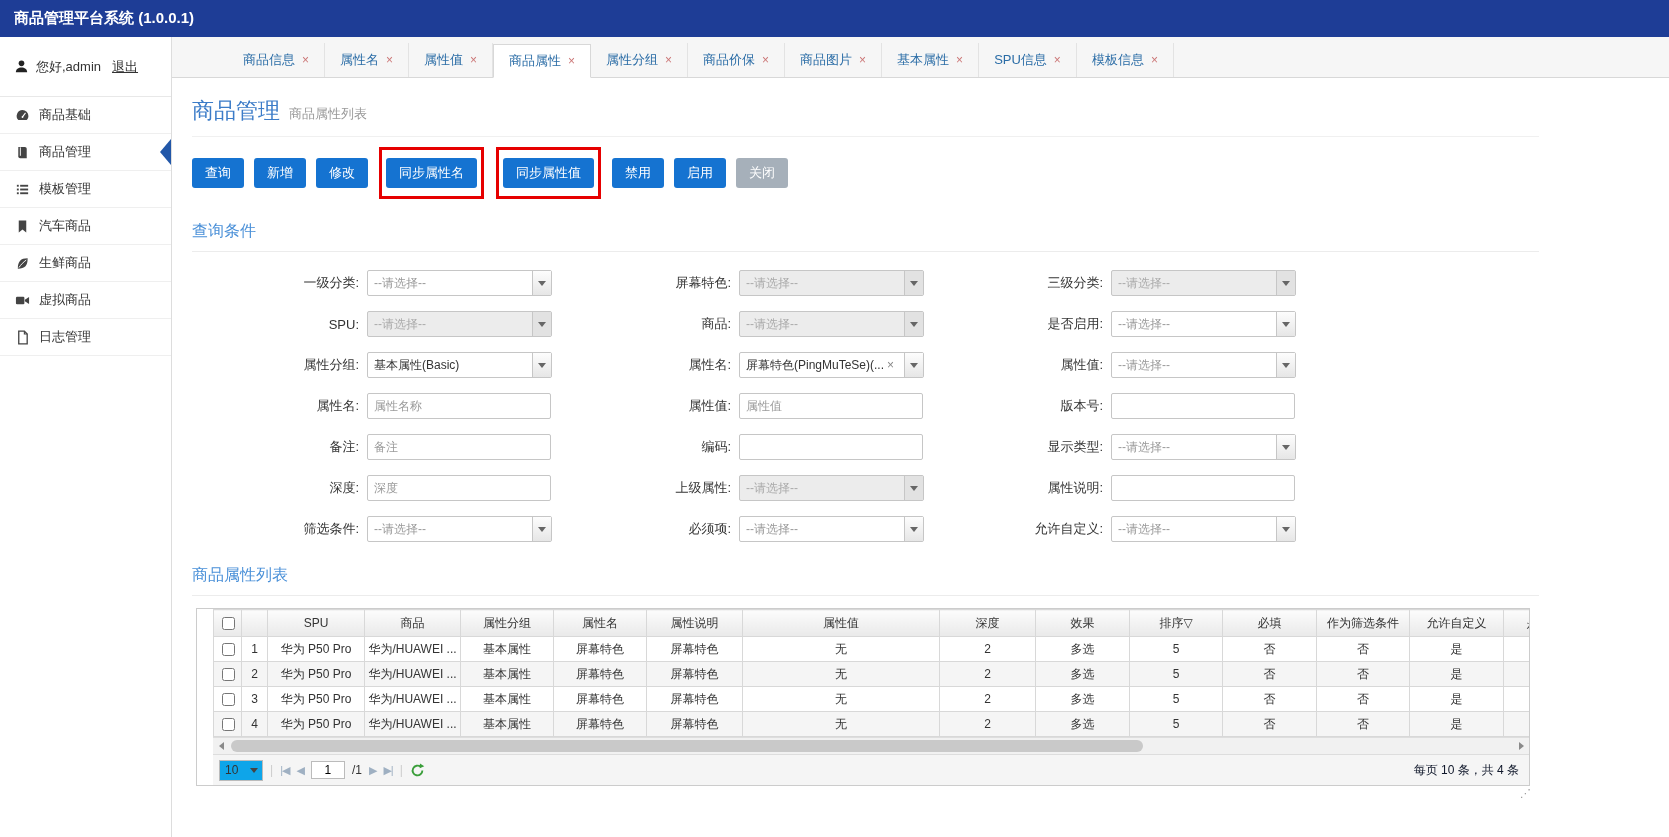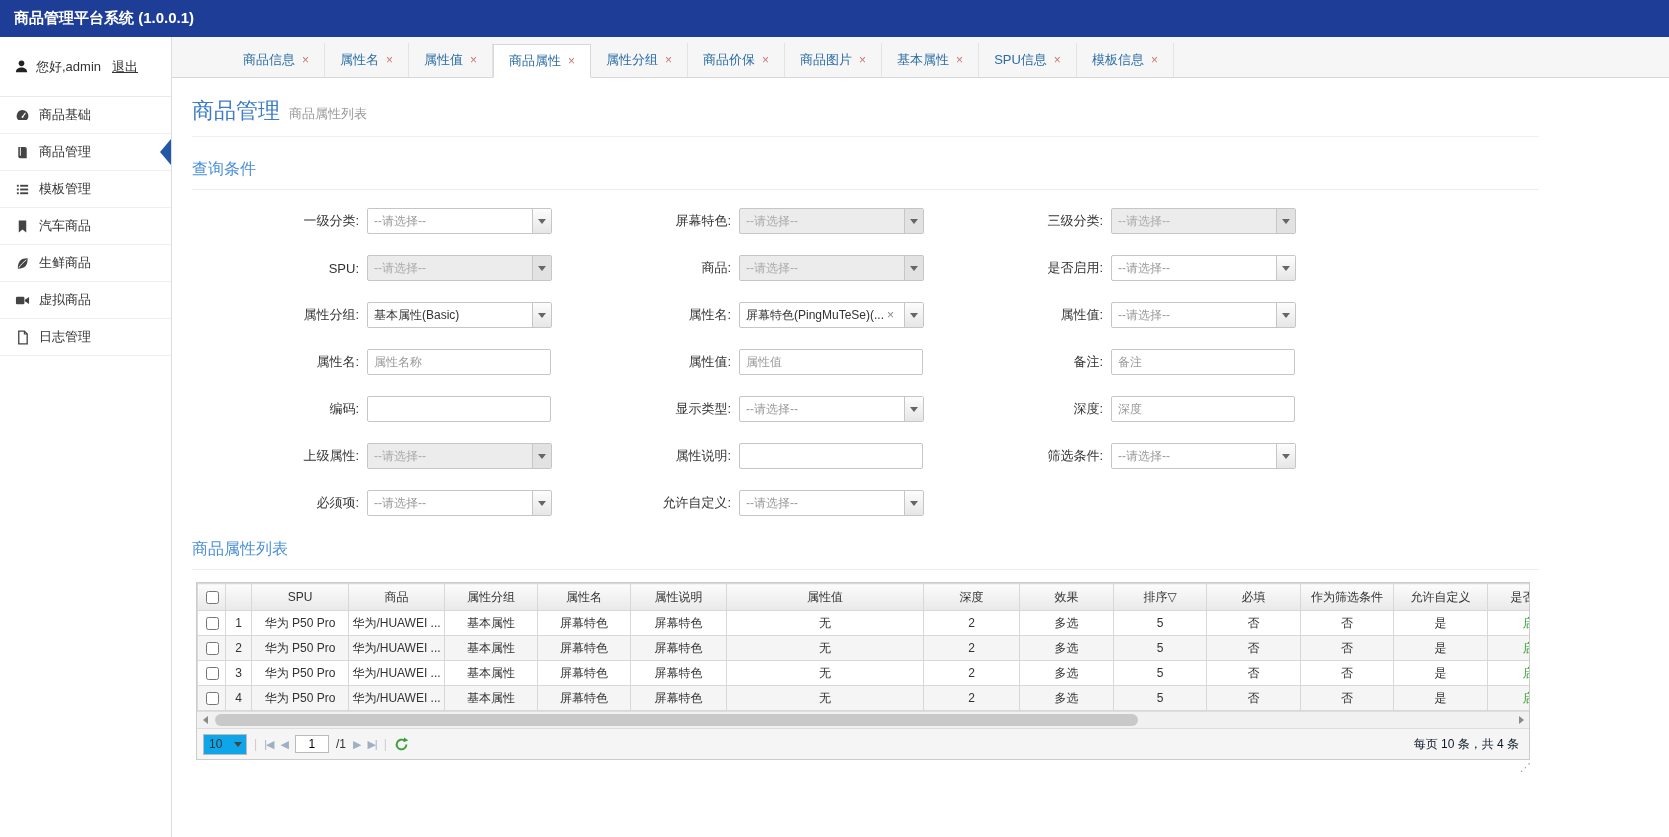--- a/index.html
+++ b/index.html
@@ -40,42 +40,42 @@
   
   .toolbar { margin: 10px 0 2px 20px; display: flex; align-items: center; gap: 10px; }
   .btn { height: 30px; padding: 0 13px; border: none; border-radius: 3px; background: #1573d1; color: #fff;
          font-size: 13px; cursor: pointer; font-family: inherit; white-space: nowrap; }
   .btn.muted { background: #a6b0ba; }
   .annotation-box { display: inline-flex; border: 3px solid #e60000; padding: 8px 4px; margin: 0 1px; }
   
   .section-header { margin: 14px 130px 0 20px; padding: 8px 0 9px 0; font-size: 16px; color: #4a90d8;
                     border-bottom: 1px solid #ececec; }
   
-  .form-grid { margin: 17px 0 6px 20px; display: grid; grid-template-columns: repeat(3, 372px); row-gap: 19px; }
+  .form-grid { margin: 17px 0 6px 20px; display: grid; grid-template-columns: repeat(3, 372px); row-gap: 13px; }
   .field { display: flex; align-items: center; height: 28px; }
   .field-label { width: 175px; text-align: right; padding-right: 8px; font-size: 13px; color: #333; flex-shrink: 0; }
   .combo { width: 185px; height: 26px; border: 1px solid #c6c6c6; background: #fff; display: flex;
            align-items: stretch; border-radius: 2px; cursor: pointer; }
   .combo-text { flex: 1; font-size: 12px; padding: 0 6px; display: flex; align-items: center; overflow: hidden;
                 white-space: nowrap; color: #333; }
   .combo-text.ph { color: #9a9a9a; }
   .combo-arrow { width: 19px; border-left: 1px solid #c6c6c6; background: linear-gradient(#fdfdfd, #e6e6e6);
                  display: flex; align-items: center; justify-content: center; }
   .combo-arrow::after { content: ""; border-left: 4px solid transparent; border-right: 4px solid transparent;
                         border-top: 5px solid #666; }
   .combo.disabled { background: #ececec; cursor: default; }
   .combo.disabled .combo-text { color: #aaa; }
   .combo.disabled .combo-arrow { background: #e2e2e2; }
   .tag-close { color: #888; margin-left: 3px; font-size: 12px; flex-shrink: 0; }
   .tag-text { overflow: hidden; white-space: nowrap; }
   .tbox { width: 184px; height: 26px; border: 1px solid #c6c6c6; border-radius: 2px; padding: 0 6px;
           font-size: 12px; font-family: inherit; color: #333; }
   .tbox::placeholder { color: #9a9a9a; }
   
-  .grid-panel { margin: 12px 0 0 24px; width: 1334px; border: 1px solid #ccc; position: relative; }
+  .grid-panel { margin: 12px 0 0 24px; width: 1334px; border: 1px solid #ccc; position: relative; padding-left: 16px; }
   .table-clip { width: 100%; overflow: hidden; }
   table.grid { border-collapse: collapse; table-layout: fixed; width: 1384px; font-size: 12px; }
   table.grid th, table.grid td { border: 1px solid #d8d8d8; text-align: center; overflow: hidden;
                                  white-space: nowrap; padding: 0 2px; }
   table.grid th { height: 27px; background: linear-gradient(#fcfcfc, #e9e9e9); font-weight: normal; color: #333; }
   table.grid td { height: 25px; background: #fff; color: #333; }
   table.grid tr.even td { background: #f5f5f5; }
   .enabled-cell { color: #2e9e2e !important; }
   
   .hscroll { height: 17px; background: #f1f1f1; border-top: 1px solid #ddd; display: flex; align-items: center; }
@@ -236,20 +236,34 @@
           <span class="tab-close">×</span>
         </div>
       </div>
 
     <div class="content">
       <div class="page-header">
         <span class="page-title">商品管理</span>
         <span class="page-subtitle">商品属性列表</span>
       </div>
 
+      <div class="toolbar" id="toolbar">
+          <button class="btn">查询</button>
+          <button class="btn">新增</button>
+          <button class="btn">修改</button>
+          <span class="annotation-box">
+            <button class="btn">同步属性名</button>
+          </span>
+          <span class="annotation-box">
+            <button class="btn">同步属性值</button>
+          </span>
+          <button class="btn">禁用</button>
+          <button class="btn">启用</button>
+          <button class="btn muted">关闭</button>
+        </div>
 
       <div class="section-header">查询条件</div>
       <div class="form-grid" id="query-form">
           <div class="field">
             <span class="field-label">一级分类:</span>
             <div class="combo">
               <span class="combo-text ph">--请选择--</span>
               <span class="combo-arrow"></span>
             </div>
           </div>
@@ -312,20 +326,24 @@
               <span class="combo-arrow"></span>
             </div>
           </div>
           <div class="field">
             <span class="field-label">属性名:</span>
             <input class="tbox" type="text" placeholder="属性名称" style="">
           </div>
           <div class="field">
             <span class="field-label">属性值:</span>
             <input class="tbox" type="text" placeholder="属性值" style="">
+          </div>
+          <div class="field">
+            <span class="field-label">版本号:</span>
+            <input class="tbox" type="text" placeholder="" style="">
           </div>
           <div class="field">
             <span class="field-label">备注:</span>
             <input class="tbox" type="text" placeholder="备注" style="">
           </div>
           <div class="field">
             <span class="field-label">编码:</span>
             <input class="tbox" type="text" placeholder="" style="">
           </div>
           <div class="field">

